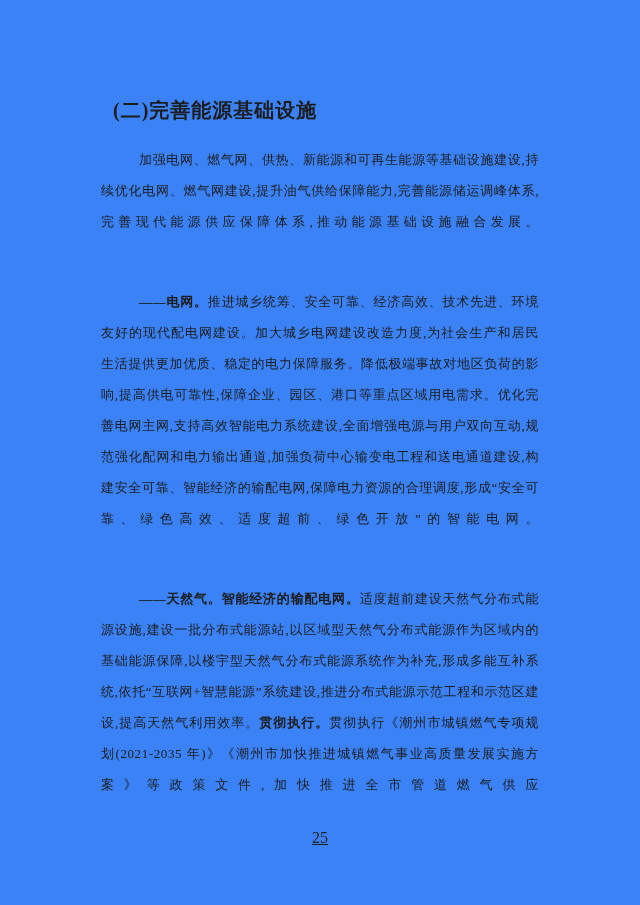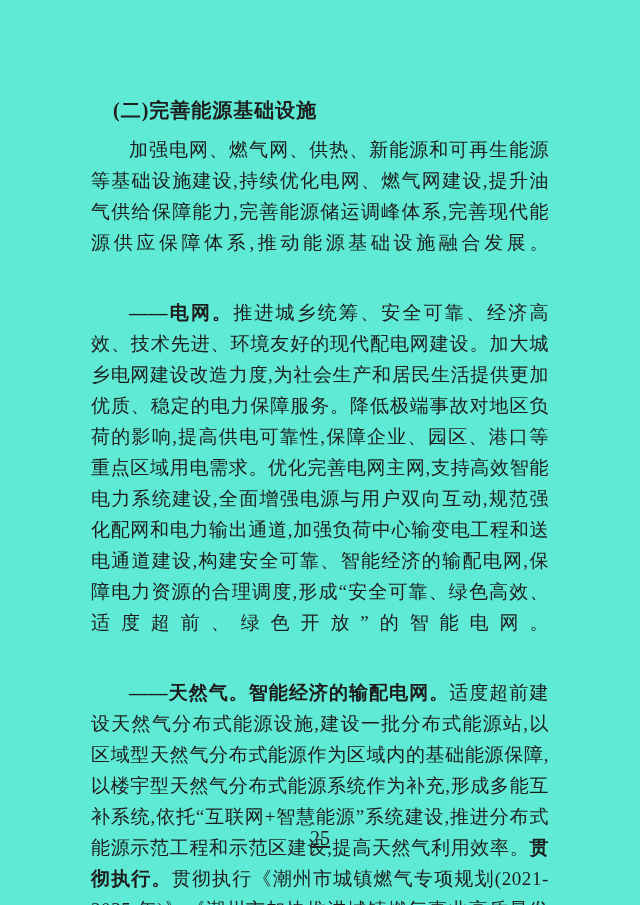--- a/index.html
+++ b/index.html
@@ -4,64 +4,64 @@
 <style>
   html, body {
     margin: 0;
     padding: 0;
     background: #ffffff;
   }
   .page {
     position: relative;
     width: 640px;
     height: 905px;
-    background: #5eead4;
+    background: #3b82f6;
     font-family: "Liberation Serif", "DejaVu Serif", serif;
     color: #1c1c1c;
     overflow: hidden;
   }
   .content {
     position: absolute;
     left: 83px;
     top: 95px;
     width: 474px;
   }
   .heading {
     margin: 0;
     font-size: 20px;
     font-weight: 700;
     line-height: 31px;
     text-indent: 30px;
     letter-spacing: 1px;
     white-space: nowrap;
   }
   .para {
-    margin: 8px;
-    font-size: 19px;
+    margin: 18px;
+    font-size: 13px;
     line-height: 31px;
     text-align: justify;
     text-justify: inter-ideograph;
     text-indent: 38px;
     letter-spacing: 0.6px;
   }
   .para::after {          
     content: "";
     display: inline-block;
     width: 100%;
   }
   .seg-bold {
     font-weight: 700;
   }
   .page-number {
     position: absolute;
     left: 0;
     top: 826px;
     width: 100%;
     text-align: center;
-    font-size: 20px;
+    font-size: 16px;
     line-height: 24px;
     color: #222222;
     text-decoration: underline;
   }
 </style>
 </head>
 <body>
 
 <div class="page">
   <div class="content">

